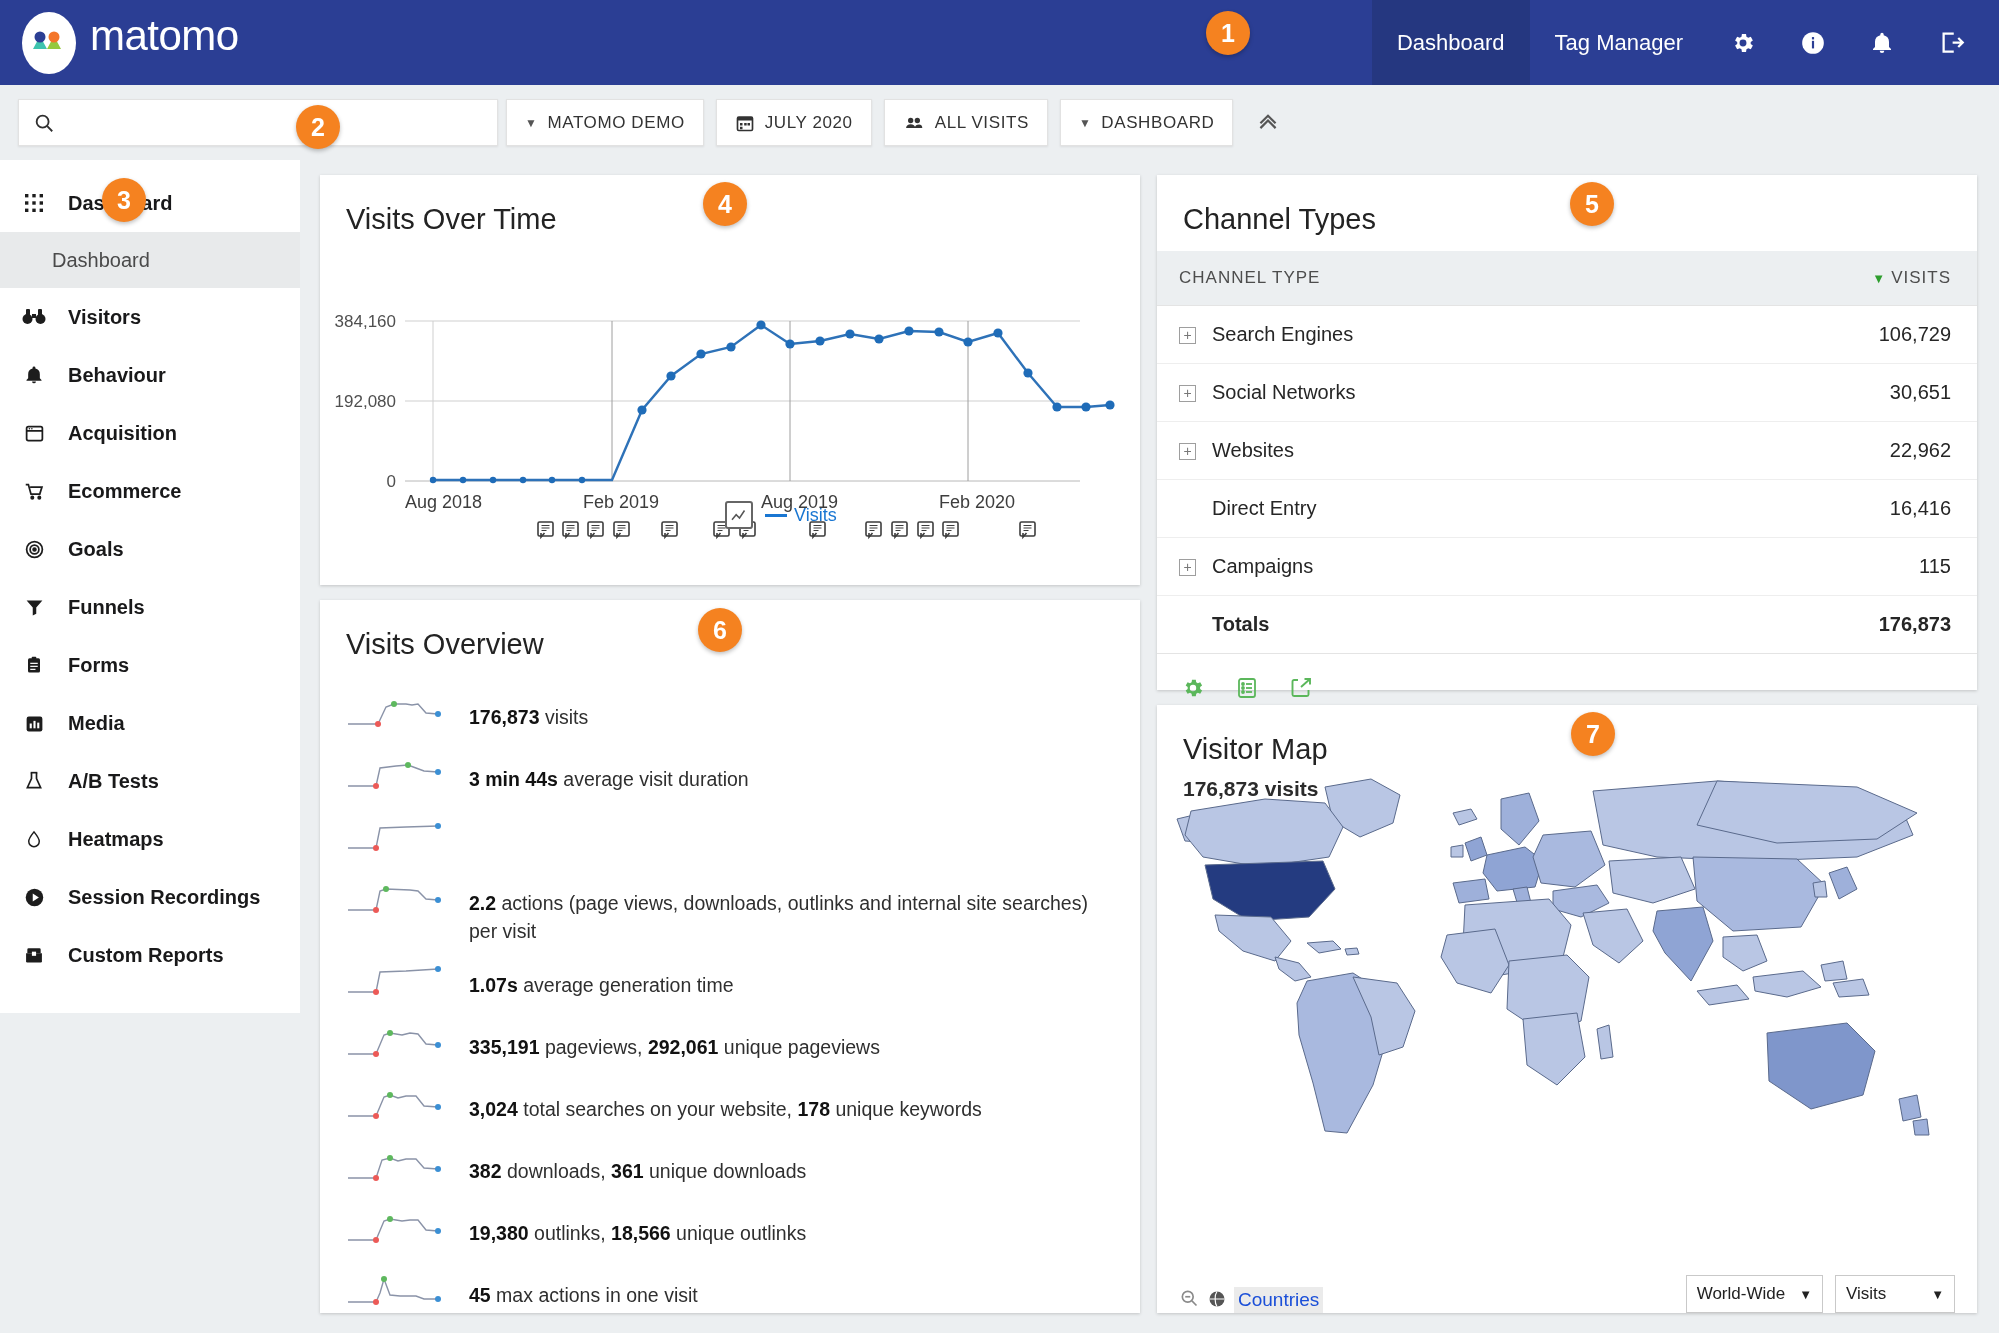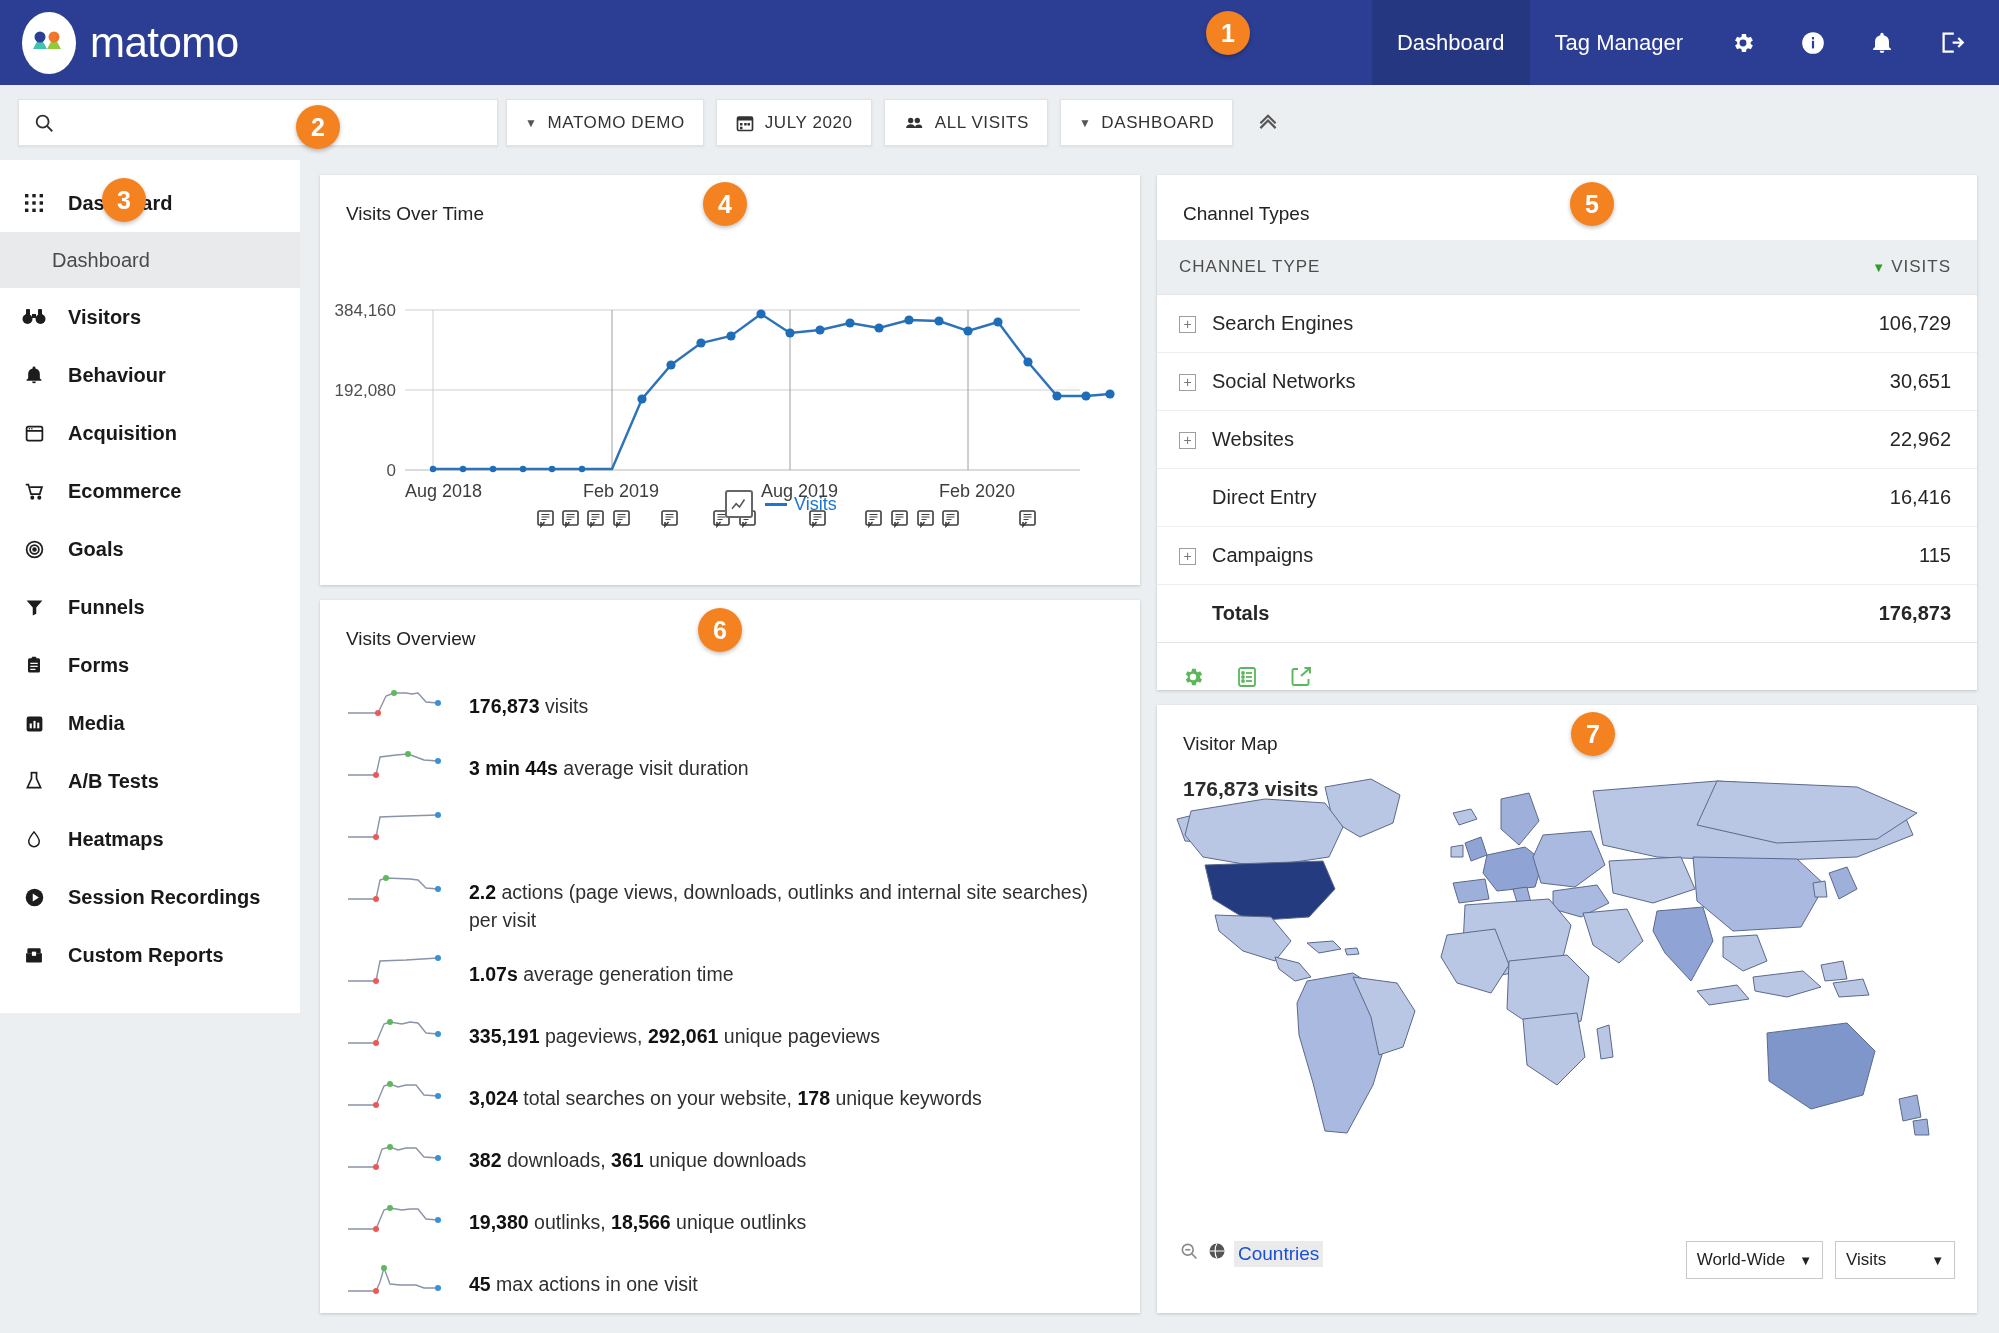--- a/index.html
+++ b/index.html
@@ -9,21 +9,21 @@
     background: #eceff1;
     overflow: hidden;
   }
   .app { position: relative; width: 1999px; height: 1333px; background: #eceff1; }
 
   
   .topbar {
     position: absolute; top: 0; left: 0; width: 1999px; height: 85px;
     background: #2b3e94; display: flex; align-items: center;
   }
-  .logo-wrap { display: flex; align-items: center; margin-left: 22px; gap: 14px; }
+  .logo-wrap { display: flex; align-items: flex-start; margin-left: 22px; gap: 14px; }
   .logo-mark {
     width: 54px; height: 62px; background: #ffffff; border-radius: 50%;
     display: flex; align-items: center; justify-content: center;
   }
   .logo-text { color: #fff; font-size: 42px; font-weight: 500; letter-spacing: -0.5px; }
   .topnav { margin-left: auto; display: flex; align-items: center; height: 85px; }
   .badge {
     display: inline-flex; align-items: center; justify-content: center;
     width: 44px; height: 44px; border-radius: 50%;
     background: #f58220; color: #fff; font-size: 25px; font-weight: 700;
@@ -81,21 +81,21 @@
     background: #e8eaeb; cursor: pointer;
   }
   .side-ico { width: 24px; display: flex; justify-content: center; color: #1d1d1d; }
   .badge-3 { position: absolute; left: 102px; top: 178px; z-index: 30; }
 
   
   .widget {
     background: #fff; box-shadow: 0 1px 3px rgba(0,0,0,.18);
     position: absolute;
   }
-  .w-title { font-size: 19px; color: #232323; padding: 28px 16px 0 26px; font-weight: 400; }
+  .w-title { font-size: 29px; color: #232323; padding: 28px 16px 0 26px; font-weight: 400; }
 
   #w-visits-over-time { left: 320px; top: 175px; width: 820px; height: 410px; }
   #w-visits-overview  { left: 320px; top: 600px; width: 820px; height: 713px; }
   #w-channel-types    { left: 1157px; top: 175px; width: 820px; height: 515px; }
   #w-visitor-map      { left: 1157px; top: 705px; width: 820px; height: 608px; }
 
   .badge-4 { position: absolute; left: 703px; top: 182px; z-index: 30; }
   .badge-6 { position: absolute; left: 698px; top: 608px; z-index: 30; }
   .badge-5 { position: absolute; left: 1570px; top: 182px; z-index: 30; }
   .badge-7 { position: absolute; left: 1571px; top: 712px; z-index: 30; }
@@ -148,21 +148,21 @@
   .sort-tri { color: #2e9e2e; font-size: 13px; margin-right: 5px; }
 
   
   .map-visits {
     position: absolute; left: 26px; top: 72px;
     font-size: 21px; font-weight: bold; color: #2b2b2b;
   }
   .map-canvas { position: absolute; left: 0; top: 60px; width: 820px; height: 430px; overflow: hidden; }
   .map-bottom {
     position: absolute; left: 0; bottom: 0; width: 820px; height: 72px;
-    display: flex; align-items: flex-start; padding: 0 22px;
+    display: flex; align-items: flex-end; padding: 0 22px;
   }
   .zoomout-ico { color: #8a8a8a; font-size: 20px; margin-right: 8px; }
   .globe-ico { margin-right: 7px; }
   .countries-link {
     color: #1b4fd8; font-size: 19px; background: #ebebeb;
     padding: 2px 4px; cursor: pointer;
   }
   .map-selects { margin-left: auto; display: flex; gap: 12px; }
   .map-select {
     border: 1px solid #c9c9c9; background: #fff; height: 38px; min-width: 120px;

